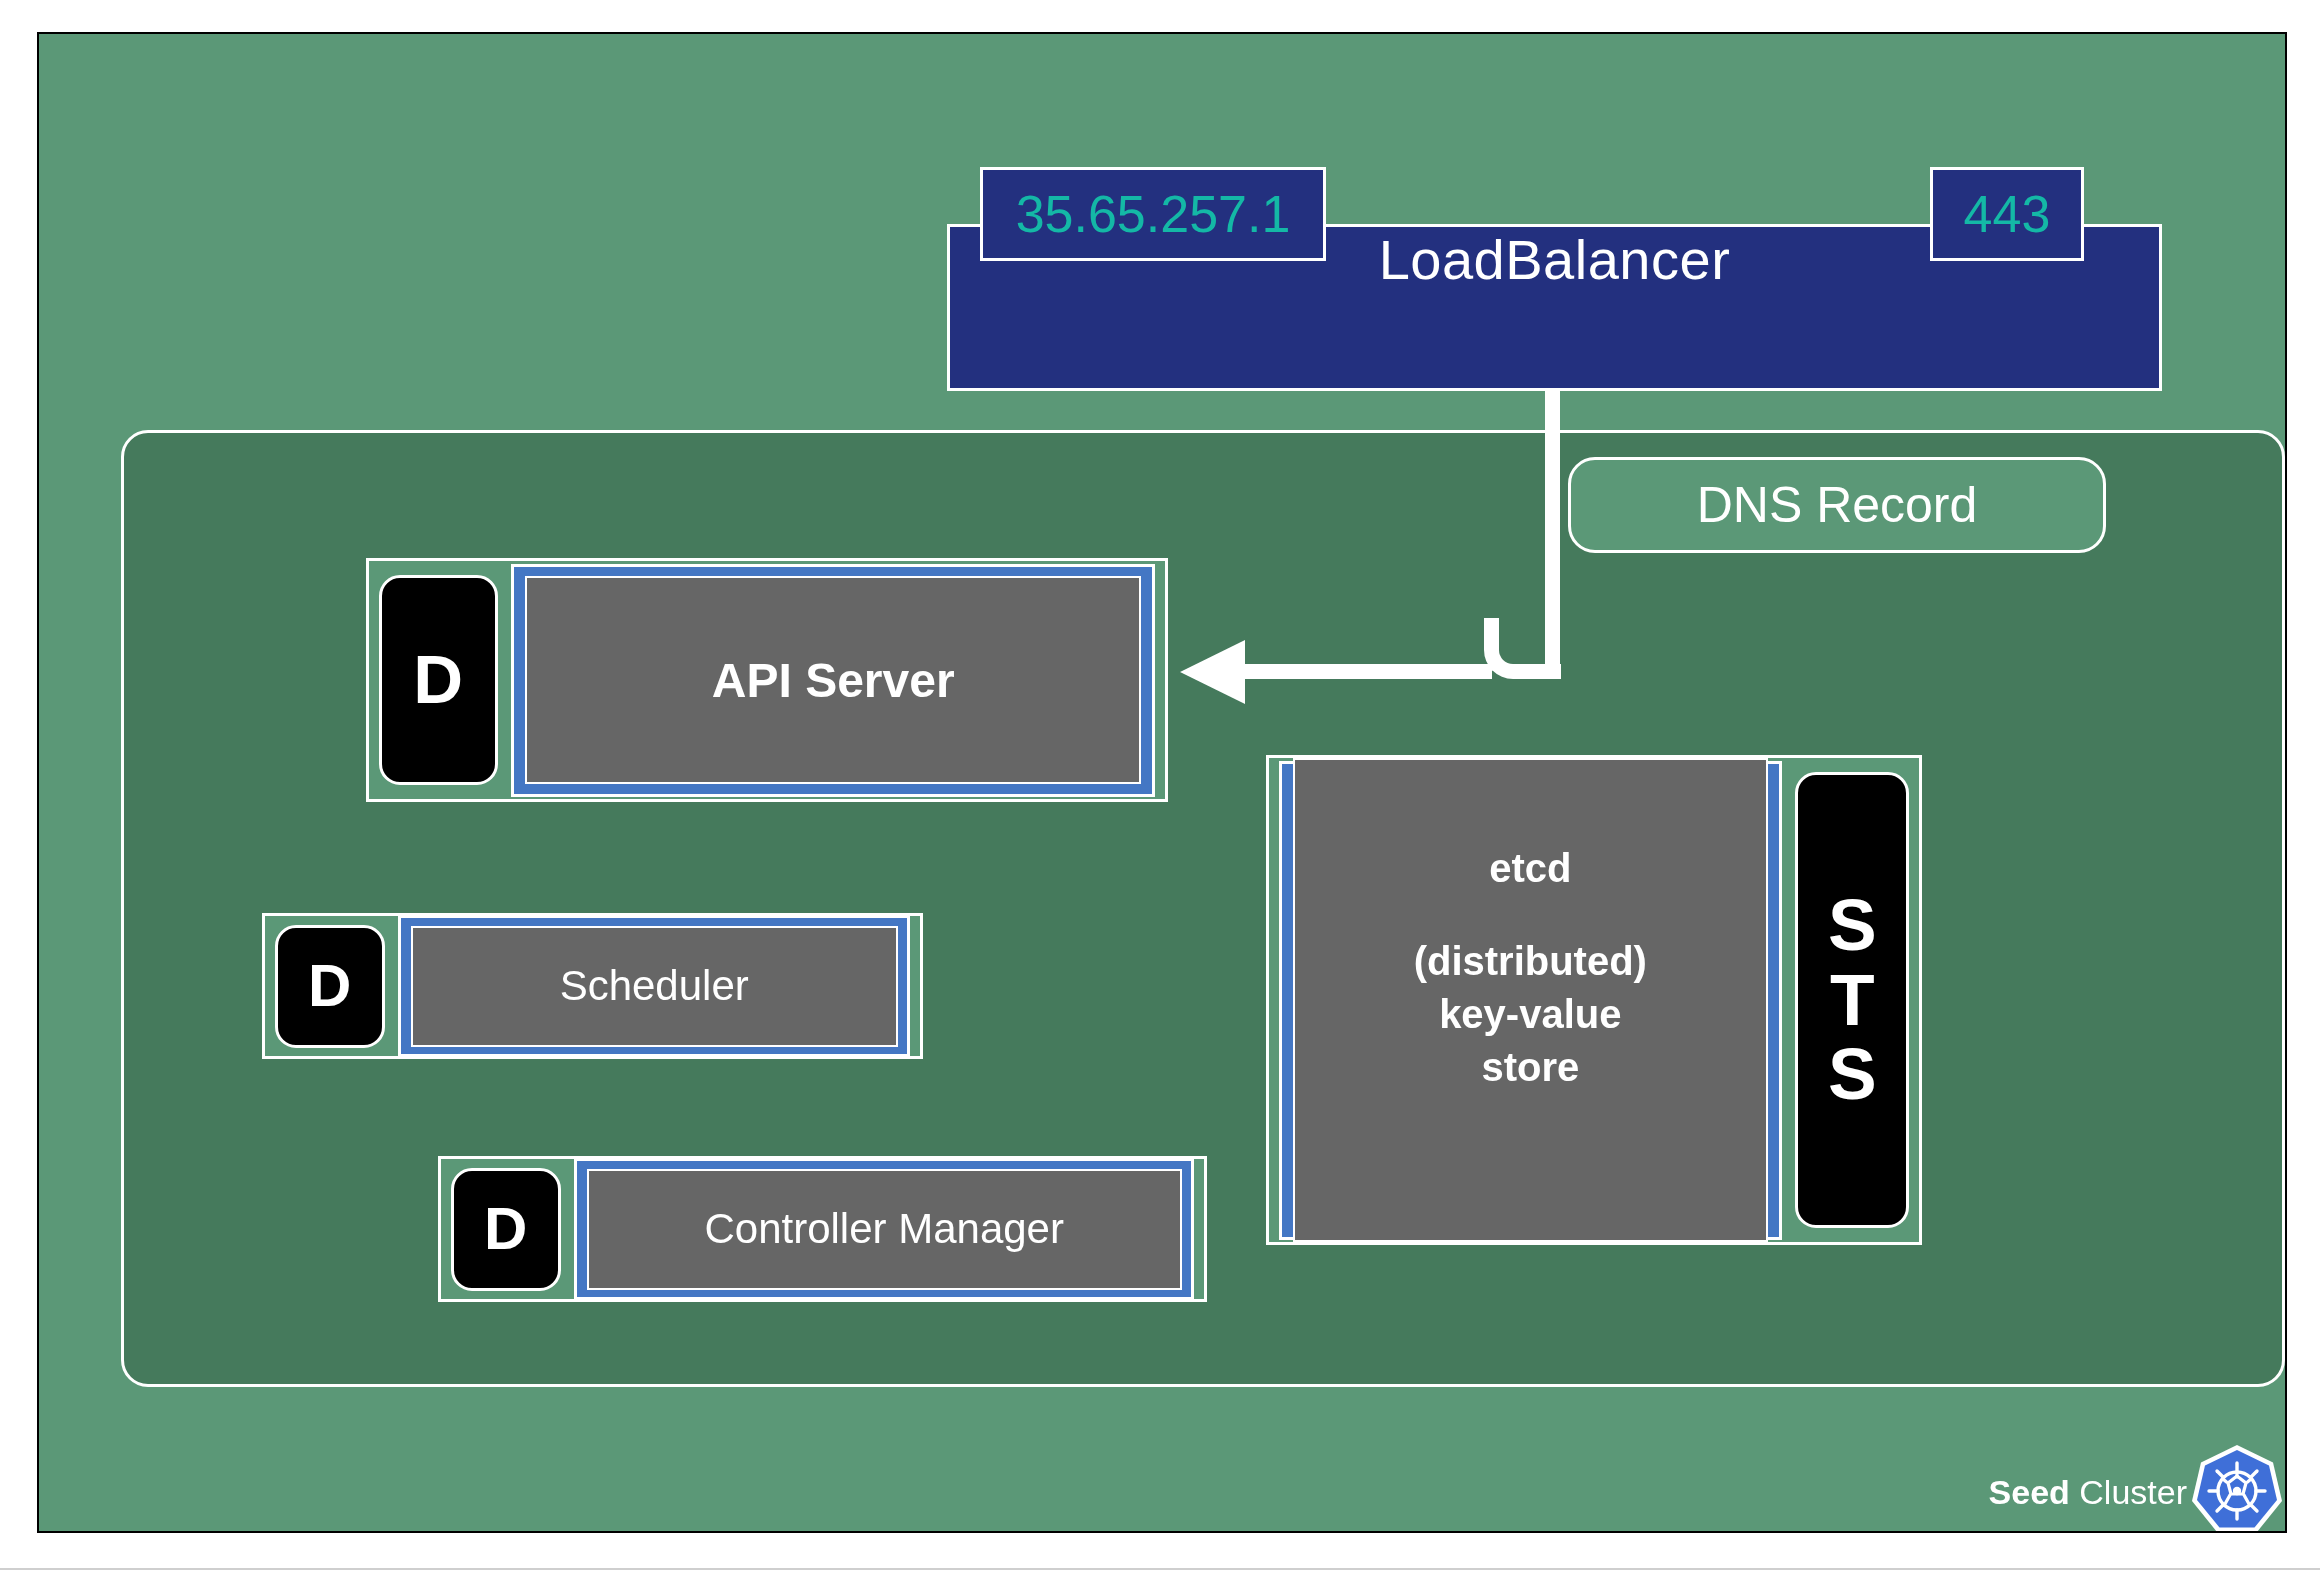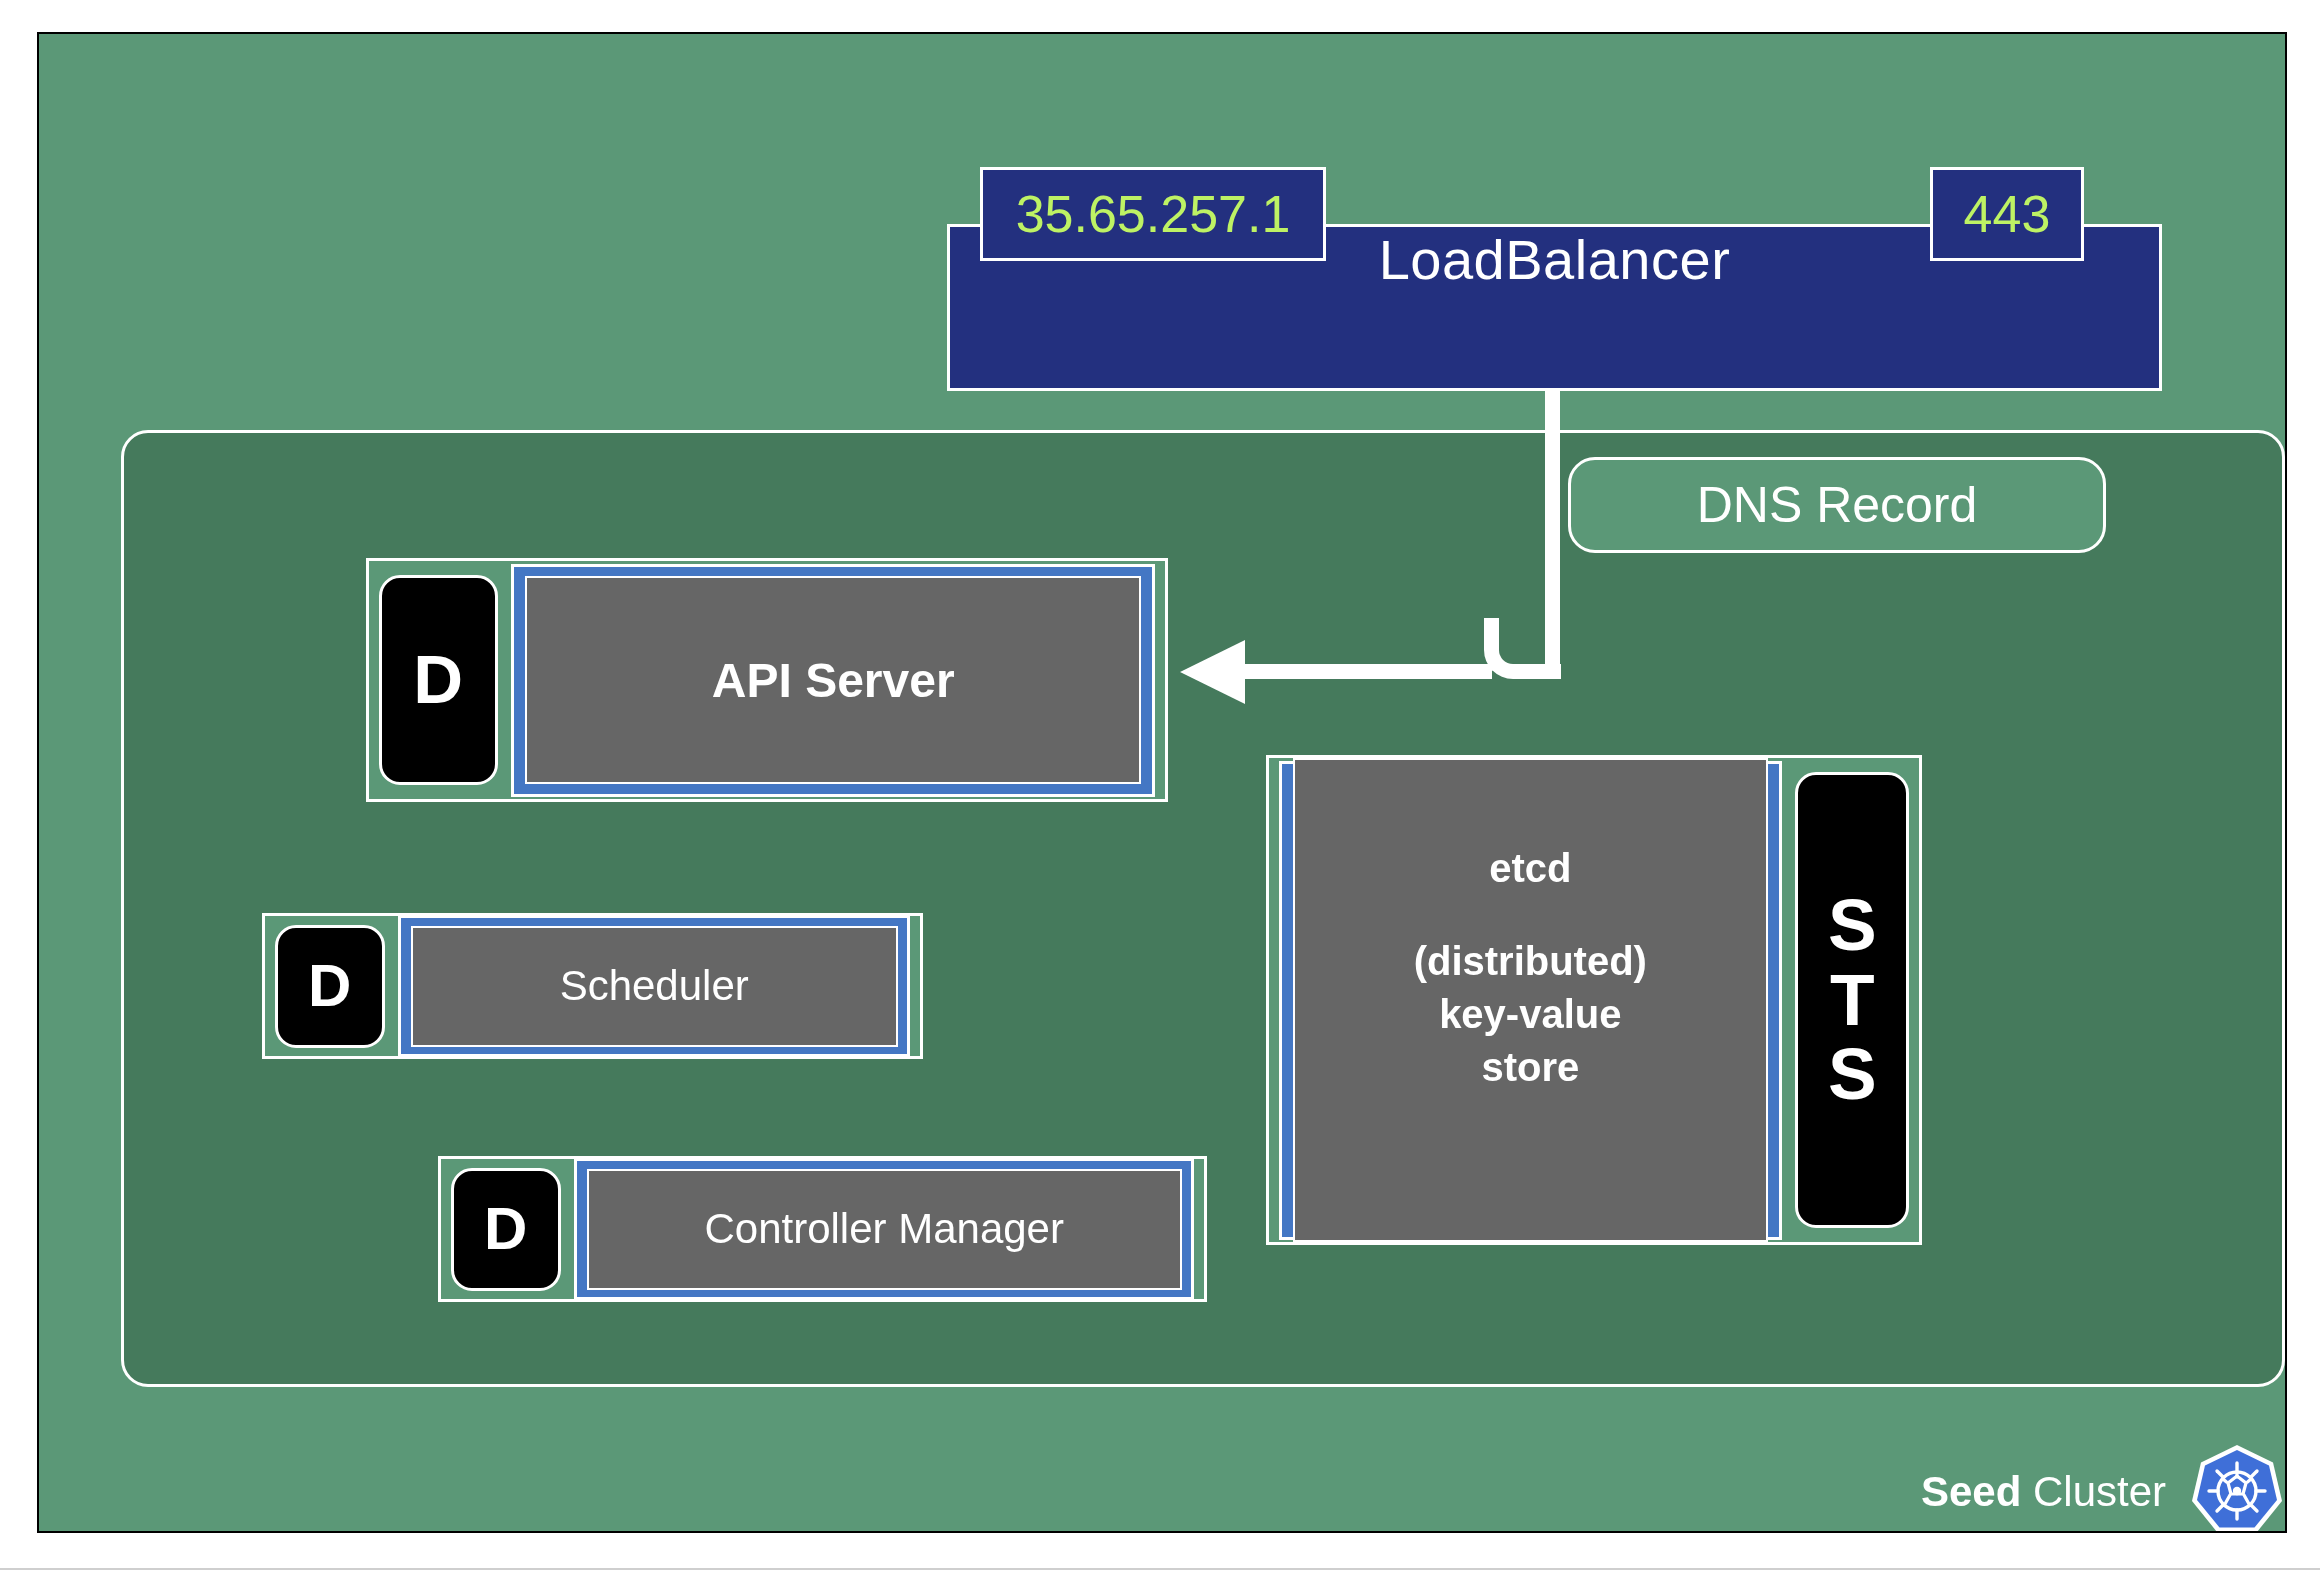--- a/index.html
+++ b/index.html
@@ -49,21 +49,21 @@
     color: #ffffff;
     font-size: 56px;
     font-weight: 400;
     letter-spacing: 0.5px;
     white-space: nowrap;
   }
   .lb-tag {
     background: #23307f;
     border: 3.8px solid #ffffff;
     display: flex; align-items: center; justify-content: center;
-    color: #bef264;
+    color: #14b8a6;
     font-size: 52px;
     font-weight: 400;
     white-space: nowrap;
   }
   .lb-ip   { left: 941px;  top: 133px; width: 346px; height: 94px; }
   .lb-port { left: 1891px; top: 133px; width: 154px; height: 94px; }
 
   
   .arrow-v {
     left: 1506px; top: 357px; width: 15.4px; height: 288px;
@@ -176,21 +176,21 @@
   }
   .etcd-title { margin-top: 71px; }
   .etcd-desc  { margin-top: 44px; line-height: 1.32; }
 
   
   .footer {
     left: 1710px; top: 1405px; width: 538px; height: 106px;
     display: flex; align-items: center; justify-content: flex-end;
   }
   .footer-text {
-    color: #ffffff; font-size: 42px; white-space: nowrap; margin-right: 21px;
+    color: #ffffff; font-size: 34px; white-space: nowrap; 
   }
   .footer-text b { font-weight: bold; }
   .k8s-logo { width: 100px; height: 100px; flex: none; }
 </style>
 </head>
 <body>
 
 <div id="canvas">
 
   <div class="abs seed-panel"></div>

